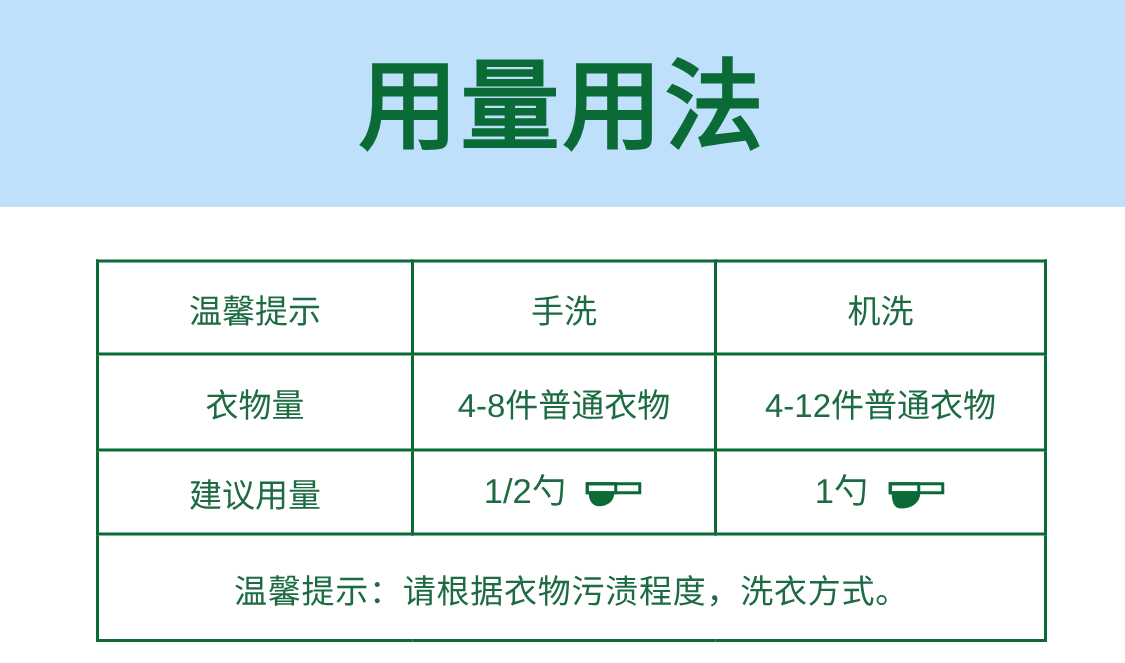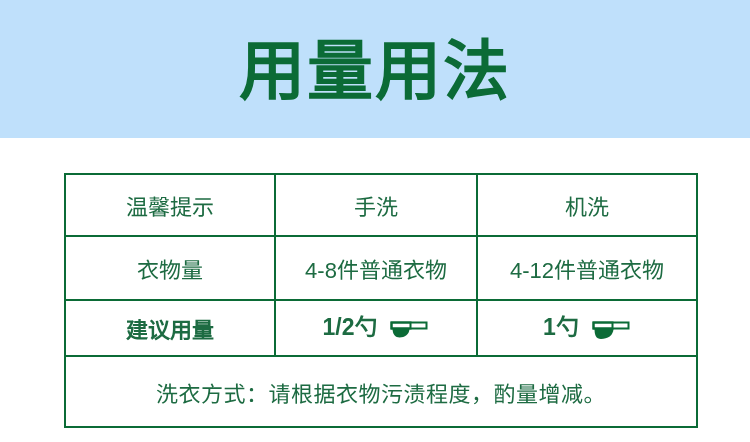--- a/index.html
+++ b/index.html
@@ -65,21 +65,21 @@
     font-weight: normal;
     padding: 0;
     white-space: nowrap;
   }
   td.col-label { width: 208px; }
   td.col-hand  { width: 200px; }
   td.col-mach  { width: 218px; }
 
   tr.row-method td { height: 60px; }
   tr.row-amount td { height: 62px; }
-  tr.row-dose   td { height: 54px; font-weight: bold; }
+  tr.row-dose   td { height: 54px; }
   tr.row-tip    td { height: 69px; }
 
   td.tip-cell {
     font-size: 22px;
     color: #1d6b42;
     letter-spacing: 0.5px;
   }
 
   .dose-cell-inner {
     display: inline-flex;
@@ -148,19 +148,19 @@
                   <path d="M2.5 6.5 h35 v6 h-35 z" fill="none" stroke="#0b6b36" stroke-width="2"></path>
                   <path d="M2.5 6.5 h19 v6 h-19 z" fill="none" stroke="#0b6b36" stroke-width="2"></path>
                   <path d="M3.5 12.5 H22.5 C22.5 19.5 16.5 23.0 10.0 23.0 C5.0 23.0 3.5 19.0 3.5 12.5 Z" fill="#0b6b36"></path>
                 </svg>
               </span>
             </span>
           </td>
         </tr>
 
         <tr class="row-tip">
-          <td class="tip-cell" colspan="3">洗衣方式：请根据衣物污渍程度，酌量增减。</td>
+          <td class="tip-cell" colspan="3">温馨提示：请根据衣物污渍程度，洗衣方式。</td>
         </tr>
       </tbody>
     </table>
   </div>
 
 </div>
 
 </body></html>

